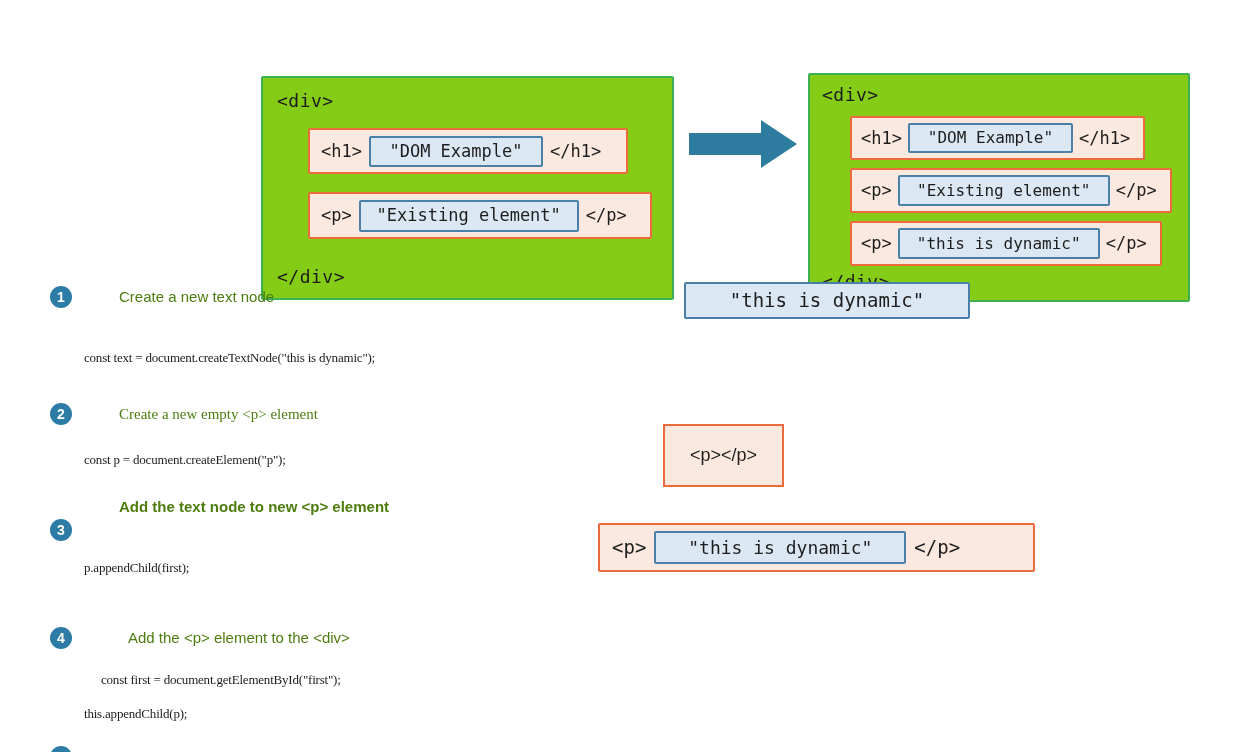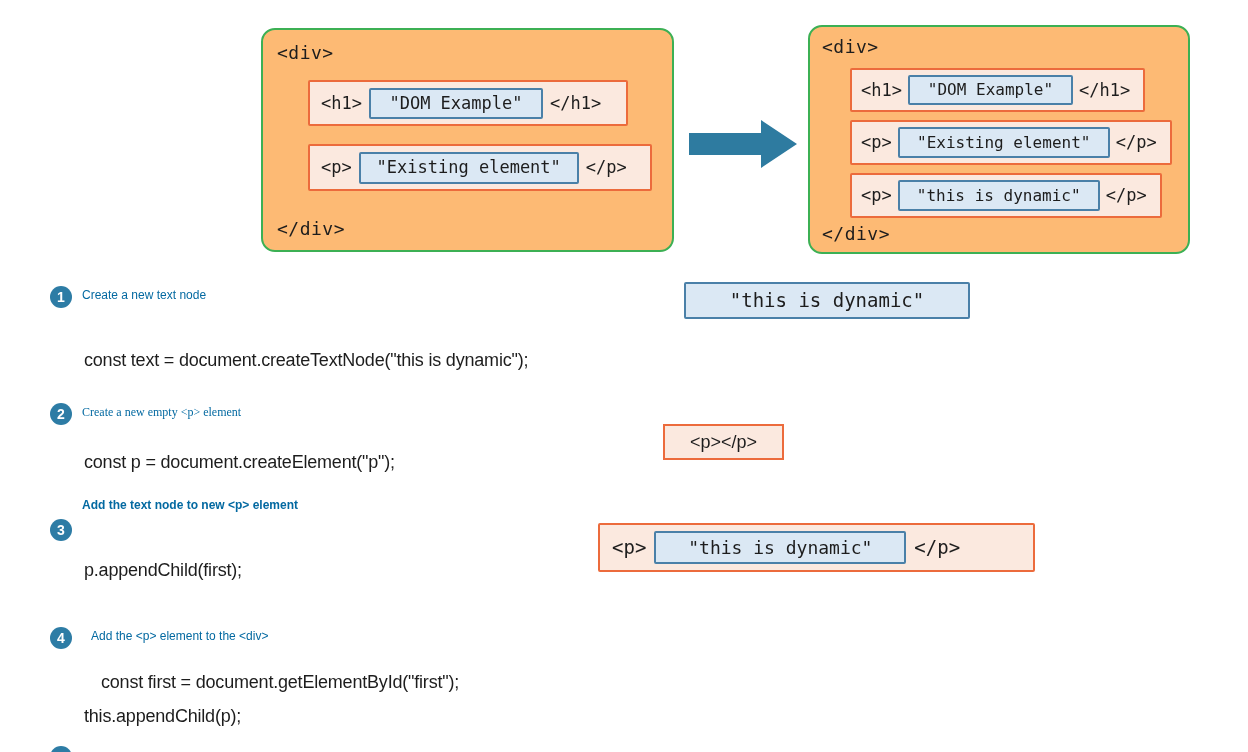--- a/index.html
+++ b/index.html
@@ -13,23 +13,24 @@
     position: relative;
     overflow: hidden;
     font-family: "Liberation Sans", sans-serif;
     color: #1a1a1a;
   }
 
   
   .div-box {
     position: absolute;
     box-sizing: border-box;
-    background: #fdba74;
+    background: #84cc16;
     border: 2.5px solid #3cb054;
-    border-radius: 14px;
+    border-radius: 2px;
+    margin-top: 48px;
   }
   .div-tag {
     font-family: "DejaVu Sans Mono", monospace;
     font-size: 18px;
     color: #1d1d1d;
     letter-spacing: 0.5px;
     line-height: 1;
     white-space: pre;
   }
 
@@ -108,29 +109,30 @@
     font-size: 14px;
     font-weight: bold;
     display: flex;
     align-items: center;
     justify-content: center;
     line-height: 1;
   }
   .step-title {
     position: absolute;
     font-family: "Liberation Sans", sans-serif;
-    font-size: 12px;
-    color: #0369a1;
+    font-size: 15px;
+    color: #4d7c0f;
     white-space: nowrap;
     line-height: 1.2;
+    margin-left: 37px;
   }
   .code-line {
     position: absolute;
-    font-family: Liberation Sans, sans-serif;
-    font-size: 18px;
+    font-family: Liberation Serif, serif;
+    font-size: 13px;
     color: #1d1d1d;
     white-space: pre;
     line-height: 1.2;
     letter-spacing: -0.2px;
   }
 
   
   #badge-1 { left: 50px; top: 286px; }
   #title-1 { left: 82px; top: 288px; }
   #code-1  { left: 84px; top: 350px; }
@@ -141,21 +143,21 @@
     font-size: 19px;
   }
 
   
   #badge-2 { left: 50px; top: 403px; }
   #title-2 { left: 82px; top: 405px; font-family: Liberation Serif, serif; }
   #code-2  { left: 84px; top: 452px; }
   #callout-2 {
     position: absolute;
     left: 663px; top: 424px;
-    width: 121px; height: 36px;
+    width: 121px; height: 63px;
     box-sizing: border-box;
     background: #fbe9df;
     border: 2.2px solid #ec6b3c;
     display: flex;
     align-items: center;
     justify-content: center;
     font-family: "Liberation Sans", sans-serif;
     font-size: 18px;
     color: #1d1d1d;
     white-space: pre;

